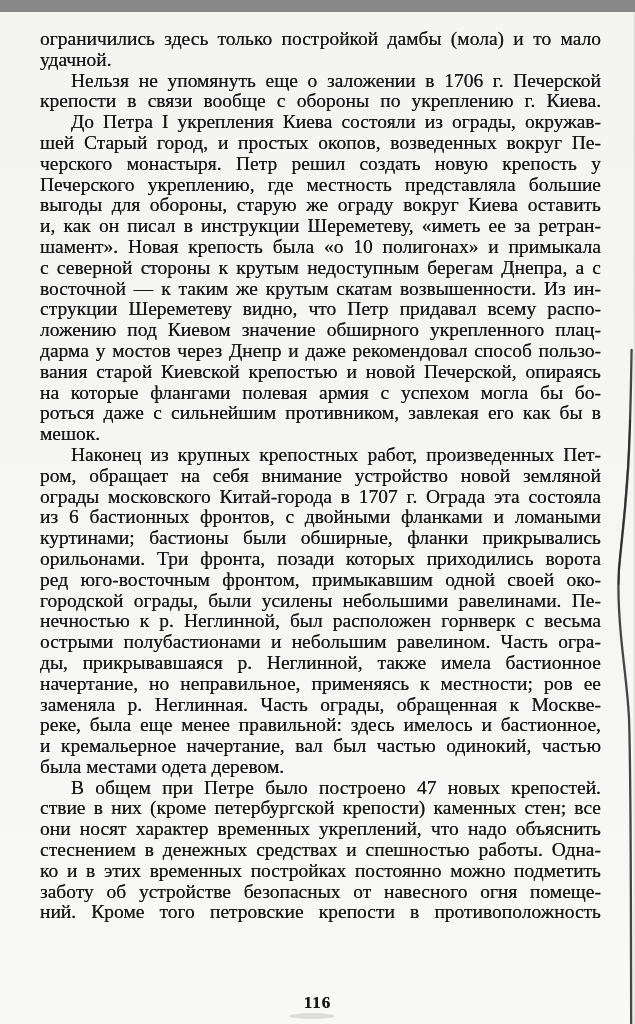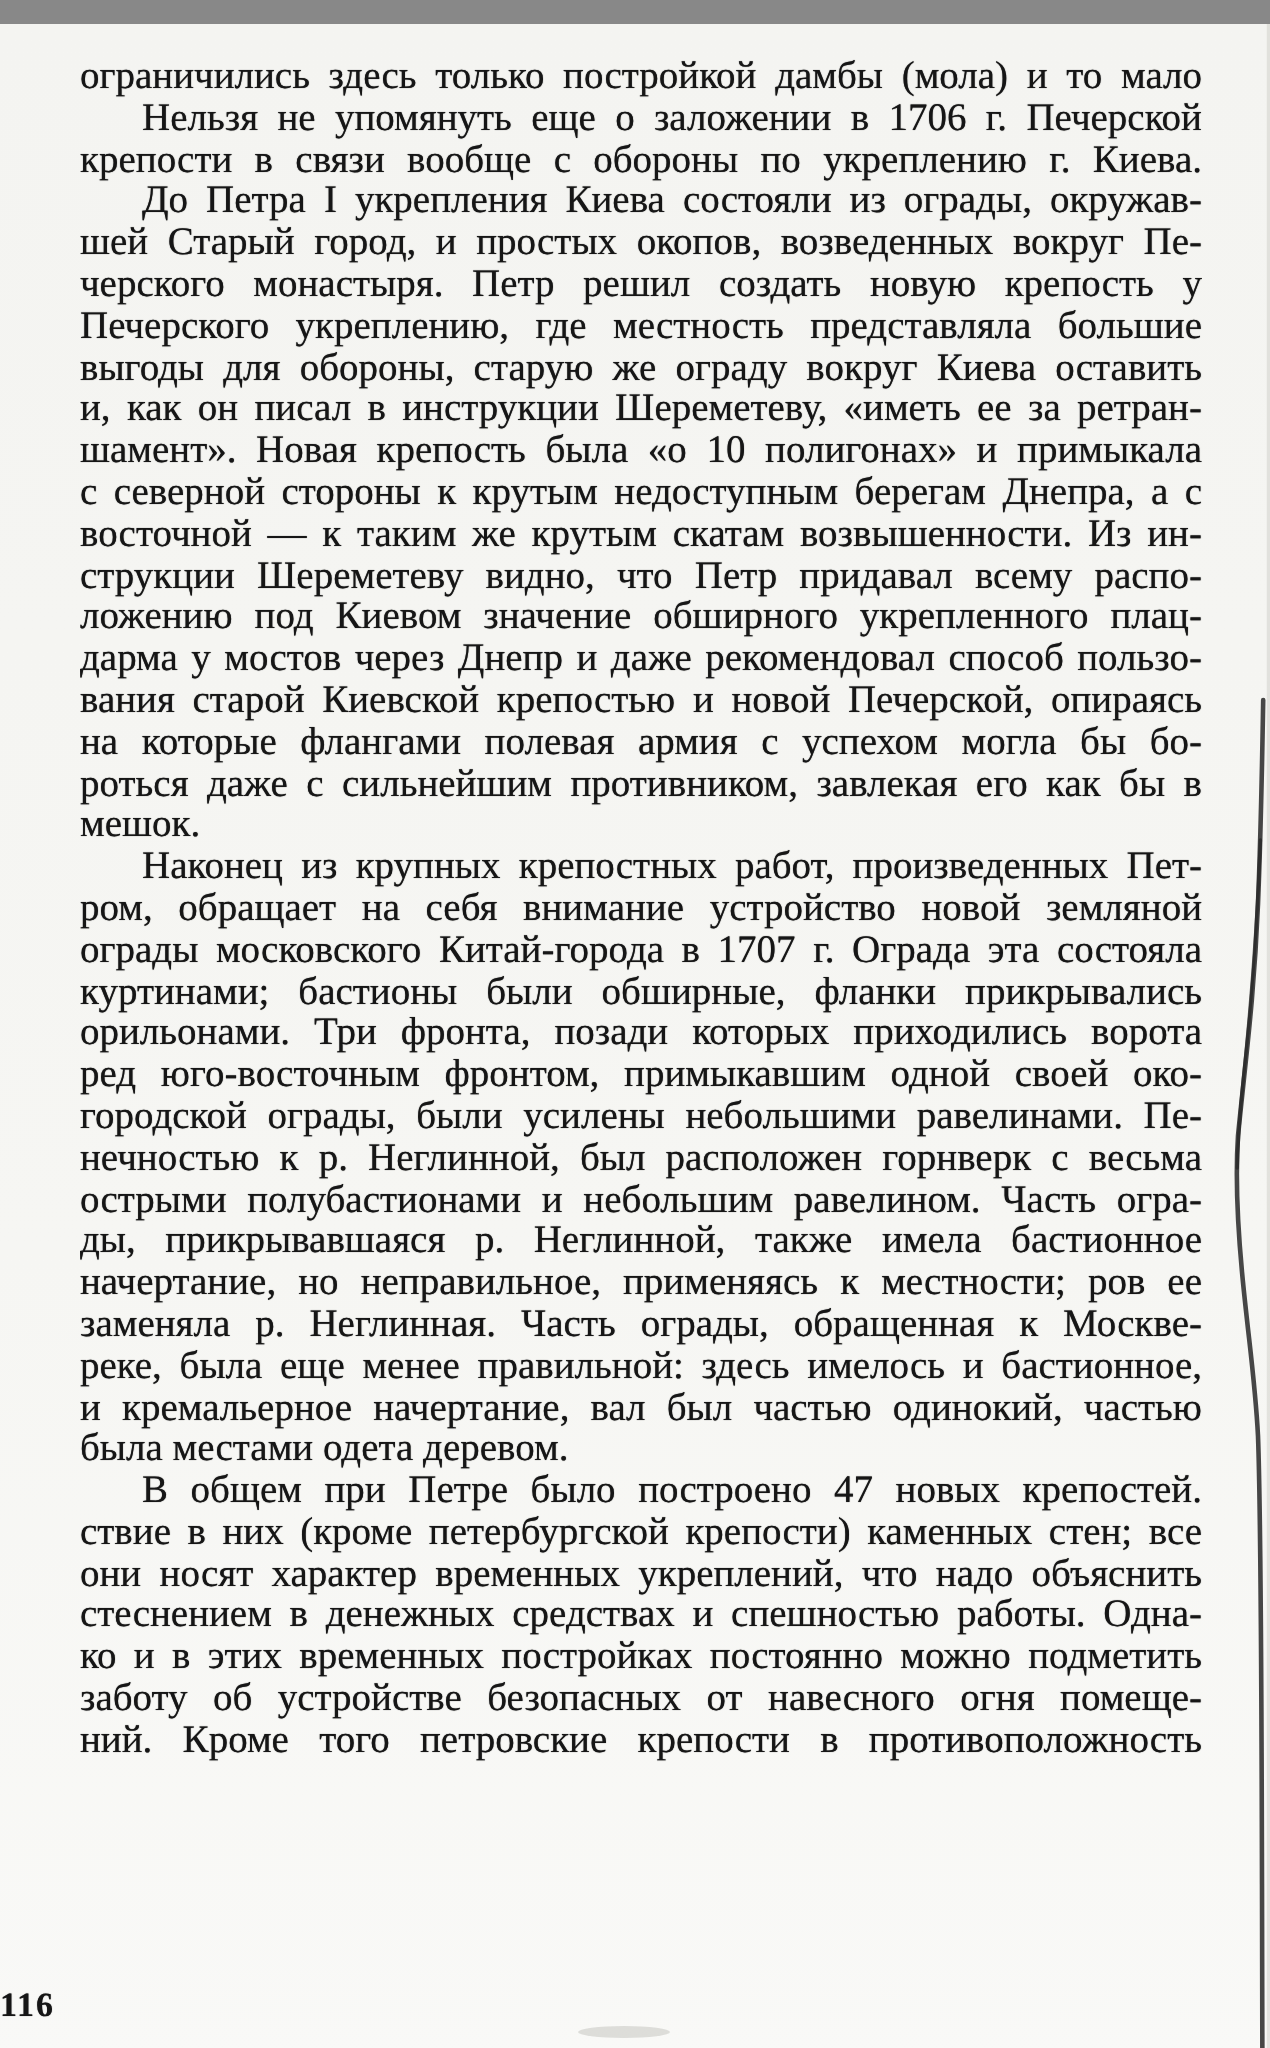--- a/index.html
+++ b/index.html
@@ -34,40 +34,41 @@
   .line.lastleft {
     text-align-last: left;
     -moz-text-align-last: left;
   }
   .line.indent { text-indent: 31px; }
   #page-number {
     position: absolute;
     left: 0;
     top: 981px;
     width: 100%;
-    text-align: left;
+    text-align: center;
     font-size: 17px;
     font-weight: 700;
     letter-spacing: 1px;
     text-shadow: 0 0 0.4px rgba(20,20,20,0.8);
   }
   #scan-artifacts {
     position: absolute;
     left: 0; top: 0;
     pointer-events: none;
   }
 </style>
 </head>
 <body>
 
 <div id="page" style="color: rgb(22, 22, 22);">
 
   <div id="textblock">
       <div class="para">
         <div class="line">ограничились здесь только постройкой дамбы (мола) и то мало</div>
+        <div class="line lastleft">удачной.</div>
       </div>
       <div class="para">
         <div class="line indent">Нельзя не упомянуть еще о заложении в 1706 г. Печерской</div>
         <div class="line">крепости в связи вообще с обороны по укреплению г. Киева.</div>
       </div>
       <div class="para">
         <div class="line indent">До Петра I укрепления Киева состояли из ограды, окружав-</div>
         <div class="line">шей Старый город, и простых окопов, возведенных вокруг Пе-</div>
         <div class="line">черского монастыря. Петр решил создать новую крепость у</div>
         <div class="line">Печерского укреплению, где местность представляла большие</div>
@@ -81,20 +82,21 @@
         <div class="line">дарма у мостов через Днепр и даже рекомендовал способ пользо-</div>
         <div class="line">вания старой Киевской крепостью и новой Печерской, опираясь</div>
         <div class="line">на которые флангами полевая армия с успехом могла бы бо-</div>
         <div class="line">роться даже с сильнейшим противником, завлекая его как бы в</div>
         <div class="line lastleft">мешок.</div>
       </div>
       <div class="para">
         <div class="line indent">Наконец из крупных крепостных работ, произведенных Пет-</div>
         <div class="line">ром, обращает на себя внимание устройство новой земляной</div>
         <div class="line">ограды московского Китай-города в 1707 г. Ограда эта состояла</div>
+        <div class="line">из 6 бастионных фронтов, с двойными фланками и ломаными</div>
         <div class="line">куртинами; бастионы были обширные, фланки прикрывались</div>
         <div class="line">орильонами. Три фронта, позади которых приходились ворота</div>
         <div class="line">ред юго-восточным фронтом, примыкавшим одной своей око-</div>
         <div class="line">городской ограды, были усилены небольшими равелинами. Пе-</div>
         <div class="line">нечностью к р. Неглинной, был расположен горнверк с весьма</div>
         <div class="line">острыми полубастионами и небольшим равелином. Часть огра-</div>
         <div class="line">ды, прикрывавшаяся р. Неглинной, также имела бастионное</div>
         <div class="line">начертание, но неправильное, применяясь к местности; ров ее</div>
         <div class="line">заменяла р. Неглинная. Часть ограды, обращенная к Москве-</div>
         <div class="line">реке, была еще менее правильной: здесь имелось и бастионное,</div>

